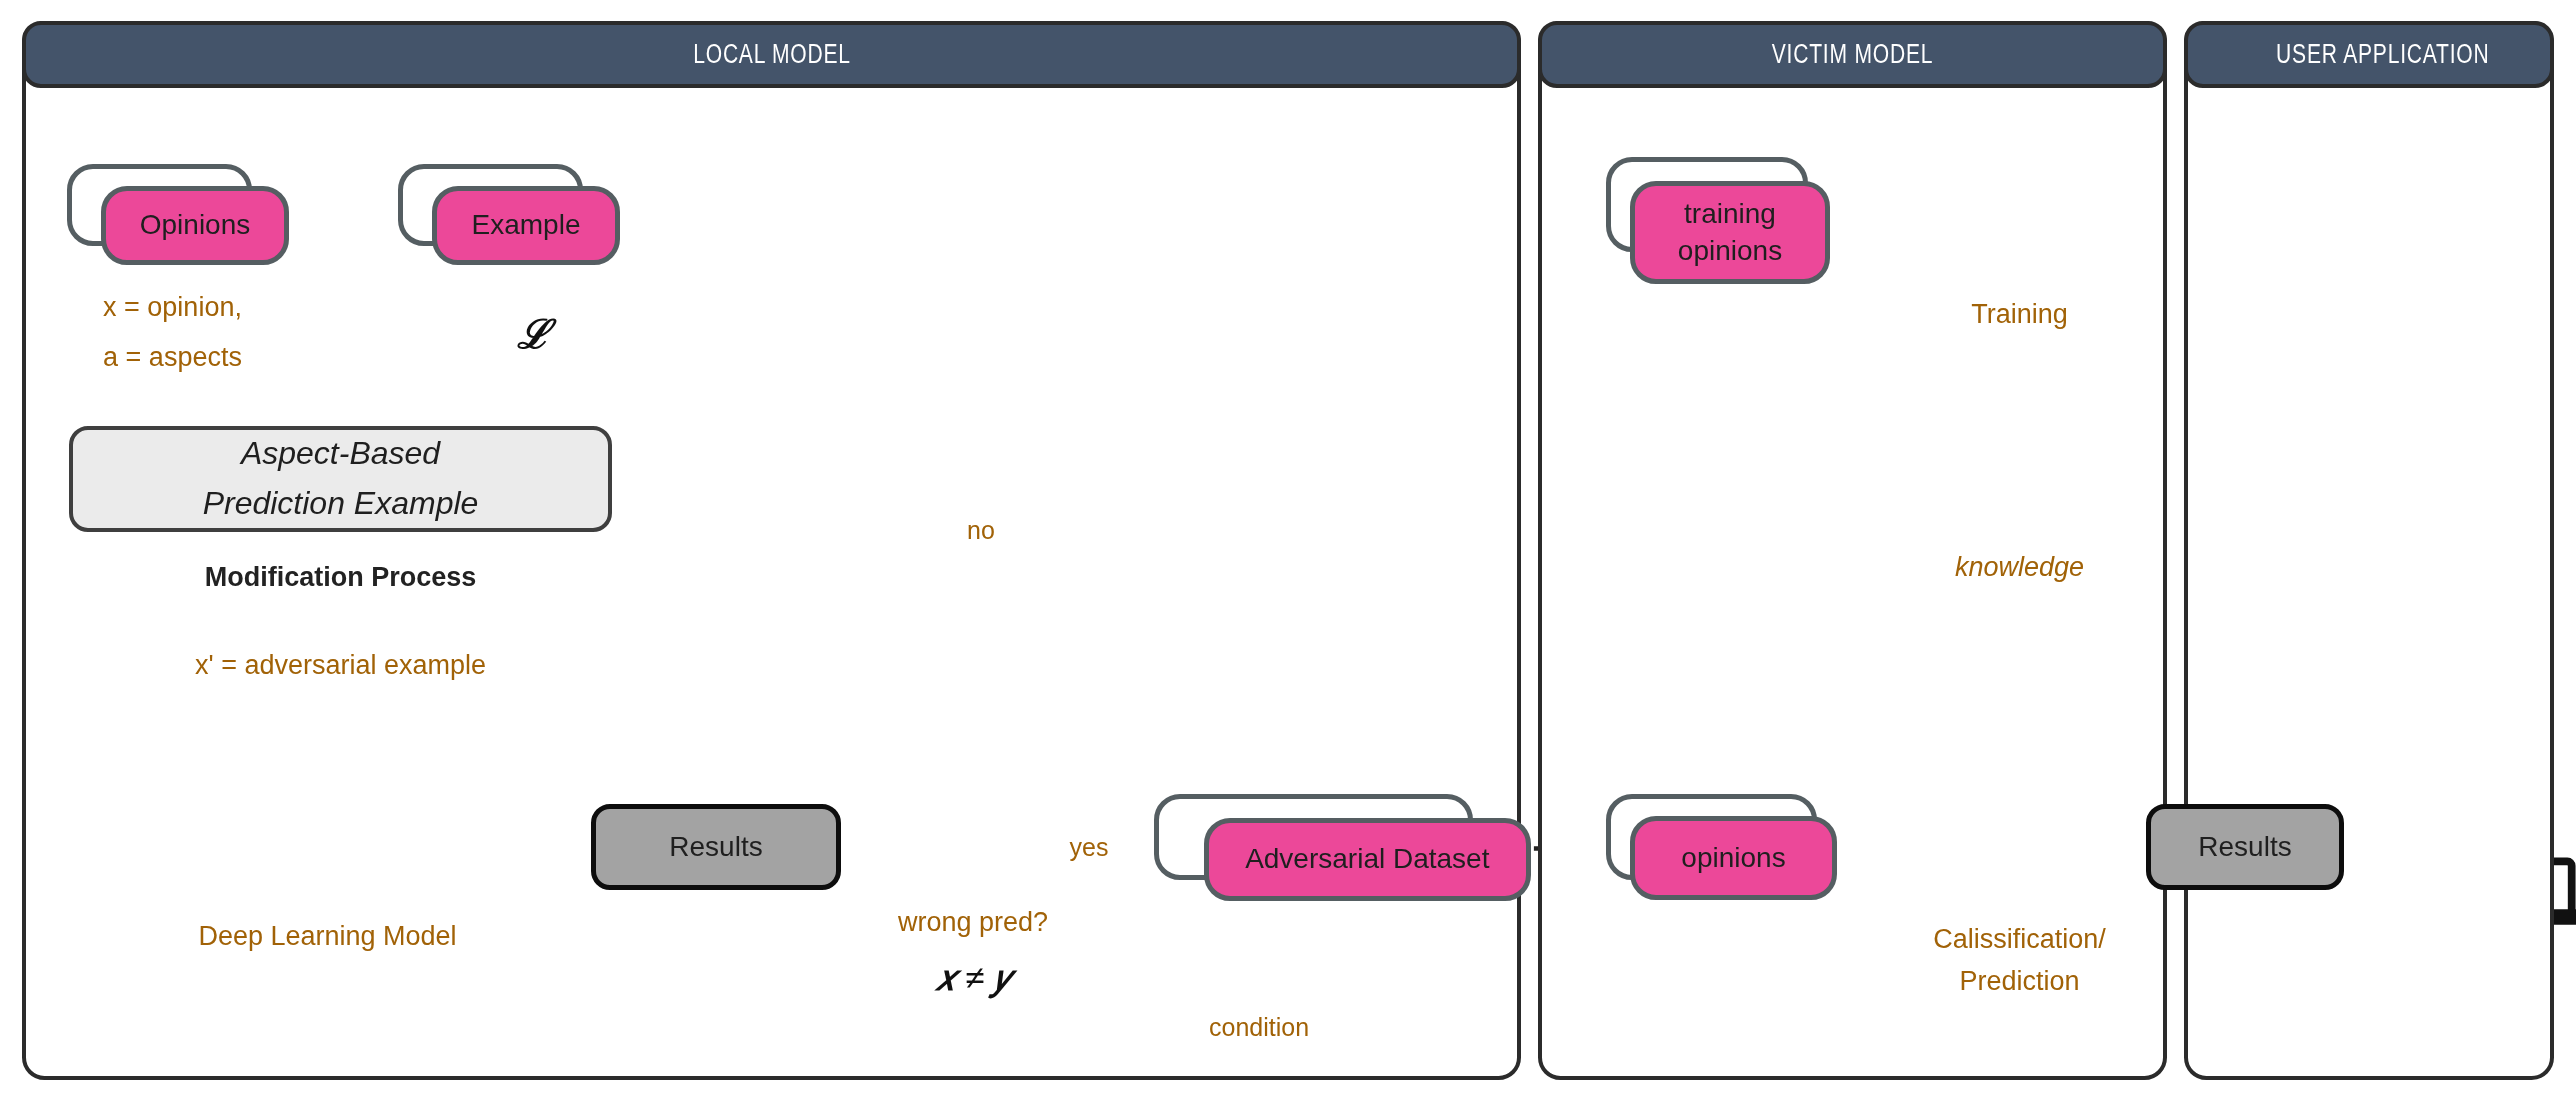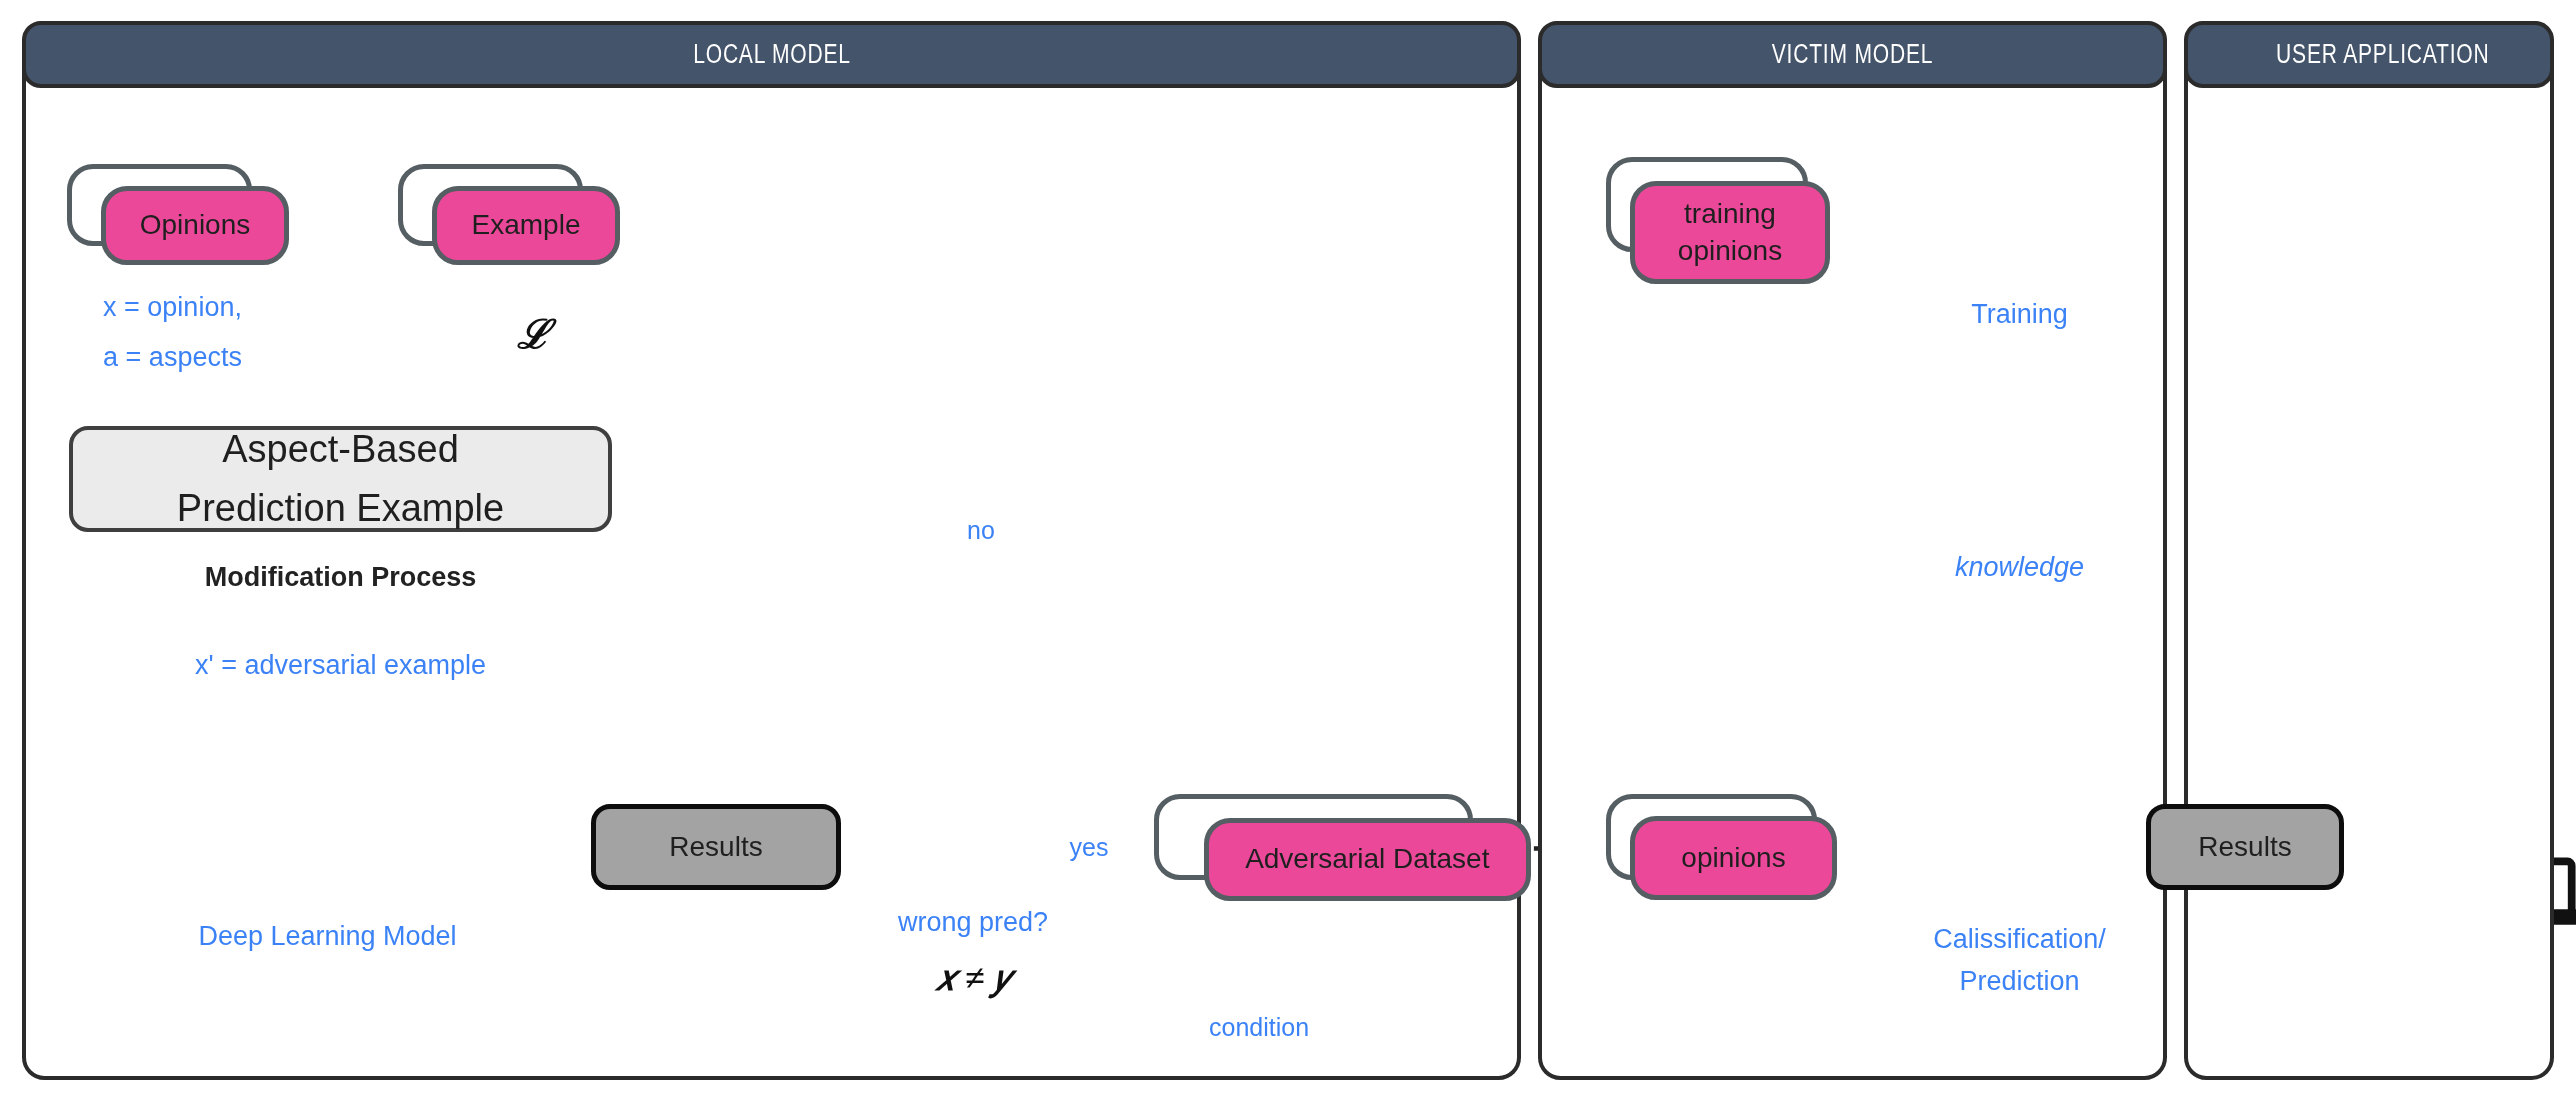--- a/index.html
+++ b/index.html
@@ -20,23 +20,23 @@
   .stack .front{position:absolute;border:5.2px solid #555e62;border-radius:26px;background:#ec4899;box-sizing:border-box;
                 display:flex;align-items:center;justify-content:center;text-align:right;z-index:2;}
   .stack .front span{font-size:28px;color:#1f1f1f;line-height:1.32;font-weight:400;}
 
   .boxnode{position:absolute;border:5.2px solid #0d0d0d;border-radius:19px;background:#a3a3a3;box-sizing:border-box;
            display:flex;align-items:center;justify-content:center;z-index:3;}
   .boxnode span{font-size:28px;color:#1f1f1f;}
 
   .process{position:absolute;border:4.3px solid #3f3f3f;border-radius:19px;background:#ebebeb;box-sizing:border-box;
            display:flex;flex-direction:column;align-items:center;justify-content:center;z-index:3;}
-  .process span{font-size:38px;color:#1f1f1f;line-height:1.55;}
-
-  .cap{position:absolute;font-size:27px;color:#3b82f6;text-align:center;line-height:1.45;z-index:5;white-space:nowrap;}
+  .process span{font-size:32px;color:#1f1f1f;line-height:1.55;font-style:italic;}
+
+  .cap{position:absolute;font-size:27px;color:#a16207;text-align:center;line-height:1.45;z-index:5;white-space:nowrap;}
   .cap.bold{font-weight:bold;color:#222;}
   .cap.ital{font-style:italic;}
   .cap.small{font-size:25px;margin-left:20px;}
   .cap.math{font-family:"Liberation Serif",serif;font-style:italic;font-weight:bold;font-size:36px;color:#111;}
   .cap.script{font-family:"Liberation Serif",serif;font-style:italic;font-weight:bold;font-size:40px;color:#111;}
 </style>
 </head>
 <body>
 
 <div id="stage">

